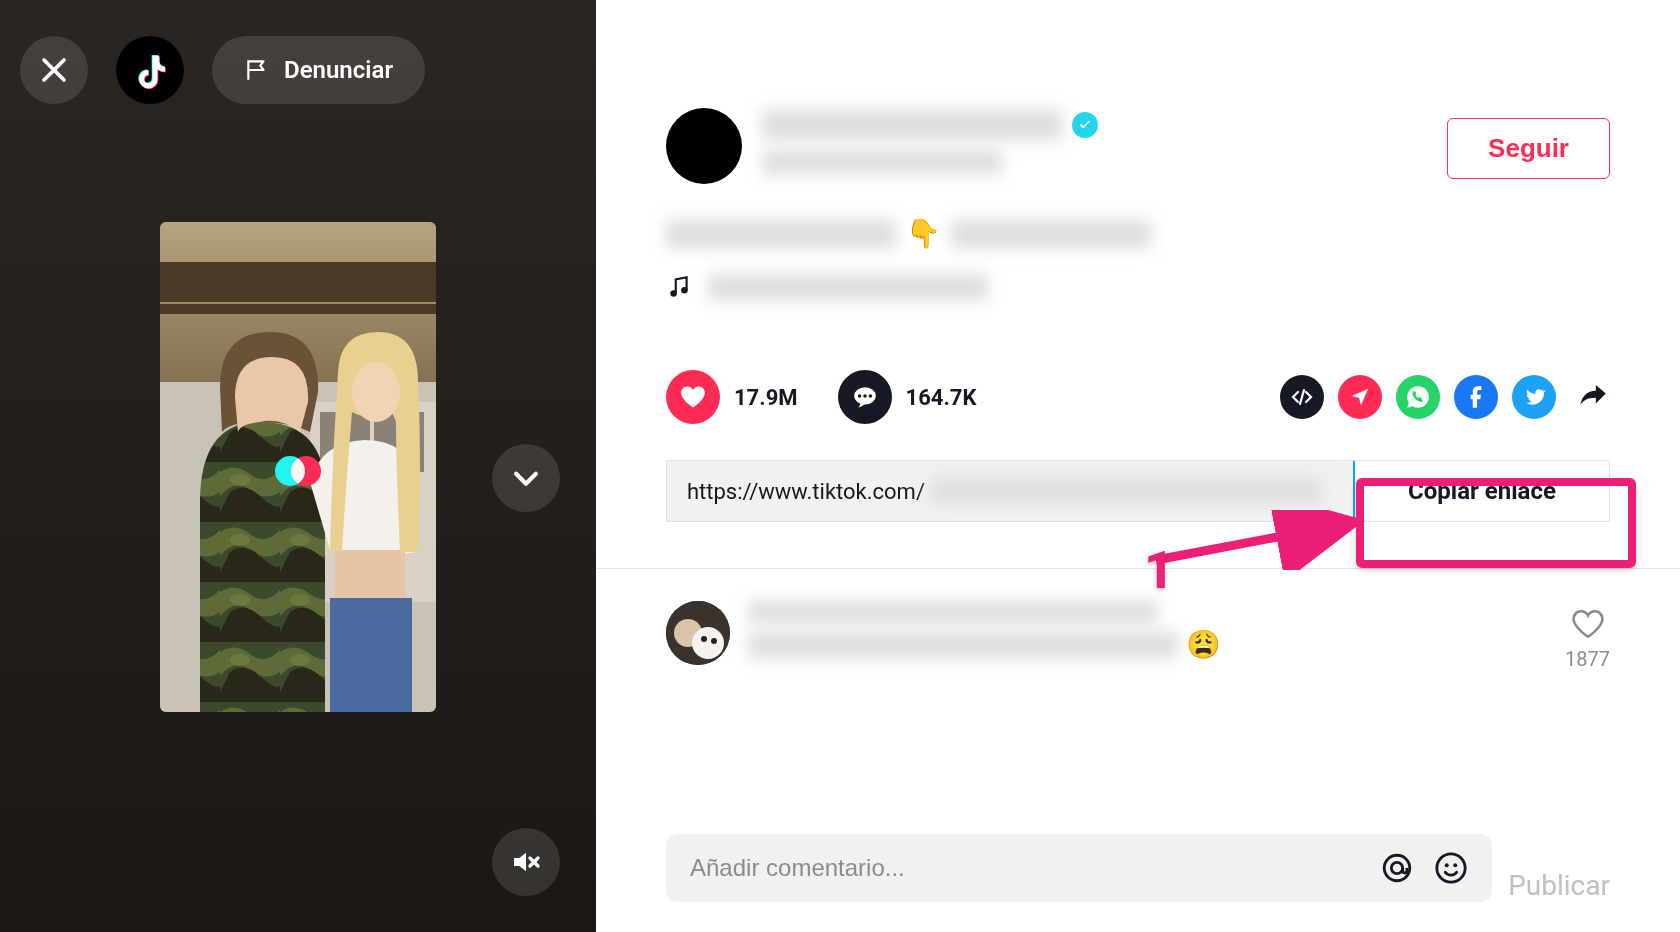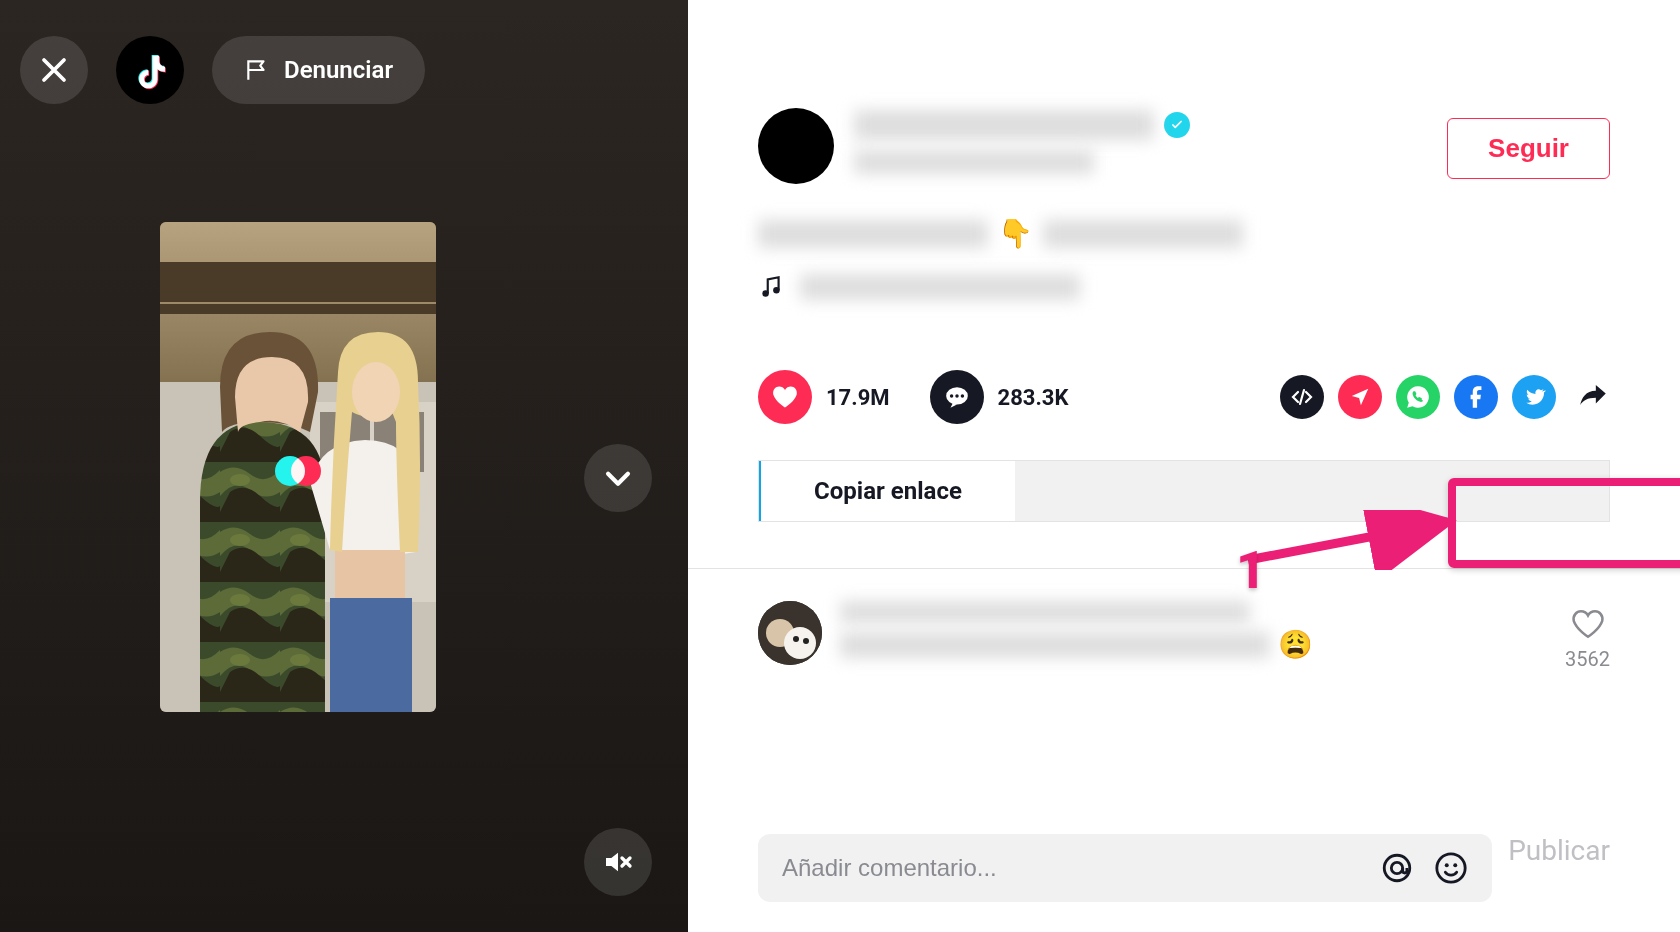--- a/index.html
+++ b/index.html
@@ -1,20 +1,20 @@
 <!DOCTYPE html>
 <html><head>
 <meta charset="utf-8">
 <style>
   * { box-sizing: border-box; margin: 0; padding: 0; }
   html, body { width: 1680px; height: 932px; font-family: -apple-system, BlinkMacSystemFont, "Segoe UI", Roboto, Helvetica, Arial, sans-serif; background:#fff;}
   .app { display:flex; width:100%; height:100%; }
 
   
-  .video-panel { width:688px; height:100%; background:linear-gradient(180deg,#2c2622 0%,#1a1714 100%); position:relative; overflow:hidden;}
+  .video-panel { width:596px; height:100%; background:linear-gradient(180deg,#2c2622 0%,#1a1714 100%); position:relative; overflow:hidden;}
   .video-top { position:absolute; top:36px; left:20px; right:20px; display:flex; align-items:center; gap:28px;}
   .round-btn { width:68px; height:68px; border-radius:50%; background:rgba(255,255,255,0.12); display:flex; align-items:center; justify-content:center; cursor:pointer;}
   .round-btn svg { width:30px; height:30px; }
   .tiktok-logo { width:68px; height:68px; border-radius:50%; background:#000; display:flex; align-items:center; justify-content:center; position:relative;}
   .report-btn { background:rgba(255,255,255,0.12); color:#fff; font-size:24px; font-weight:600; height:68px; border-radius:34px; padding:0 32px; display:flex; align-items:center; gap:14px; cursor:pointer;}
   .report-btn svg { width:26px; height:26px; }
   .video-thumb { position:absolute; top:222px; left:160px; width:276px; height:490px; border-radius:6px; overflow:hidden; background:#6b5d44;}
   .thumb-img { width:100%; height:100%; display:block;}
   .play-indicator { position:absolute; top:220px; left:50%; transform:translateX(-50%); width:58px; height:58px; display:flex; align-items:center; justify-content:center;}
   .play-indicator .c1{width:30px;height:30px;border-radius:50%;background:#25f4ee;position:absolute;left:6px;}
@@ -57,21 +57,21 @@
   .annotation-arrow { position:absolute; pointer-events:none;}
 
   .divider { height:1px; background:#e3e3e4; margin-top:46px;}
 
   .comment-row { padding:32px 70px 0 70px; display:flex; align-items:flex-start; gap:18px;}
   .comment-avatar { width:64px; height:64px; border-radius:50%; background:#333; flex-shrink:0; overflow:hidden;}
   .comment-body { flex:1; display:flex; flex-direction:column; gap:8px;}
   .comment-like { display:flex; flex-direction:column; align-items:center; gap:6px; color:#8a8b91; font-size:20px; margin-top:6px;}
   .comment-like svg{width:34px;height:34px;}
 
-  .comment-input-row { position:absolute; bottom:30px; left:70px; right:70px; display:flex; align-items:flex-start; gap:16px;margin-top:48px;}
+  .comment-input-row { position:absolute; bottom:30px; left:70px; right:70px; display:flex; align-items:flex-end; gap:16px;margin-top:48px;}
   .comment-input { flex:1; height:68px; background:#f1f1f2; border-radius:12px; display:flex; align-items:center; padding:0 24px; gap:16px;}
   .comment-input input { flex:1; border:none; background:transparent; font-size:24px; color:#161823; outline:none;}
   .comment-input input::placeholder{color:#8a8b91;}
   .input-icons { display:flex; align-items:center; gap:20px;}
   .input-icons svg{width:34px;height:34px; color:#161823;}
   .publish { font-size:28px; color:#bfbfc4; cursor:pointer;}
 
   .emoji { font-size:28px; line-height:1;}
 </style>
 </head>
@@ -205,21 +205,21 @@
         <div class="stat">
           <div class="stat-circle" style="background:#161823">
             <svg width="26" height="26" viewBox="0 0 24 24">
                 <ellipse cx="12" cy="11" rx="10" ry="8" fill="#fff"></ellipse>
                 <circle cx="7" cy="11" r="1.6" fill="#161823"></circle>
                 <circle cx="12" cy="11" r="1.6" fill="#161823"></circle>
                 <circle cx="17" cy="11" r="1.6" fill="#161823"></circle>
                 <path d="M8 18l-2 4 6-3" fill="#fff"></path>
               </svg>
           </div>
-          <span class="stat-value">283.3K</span>
+          <span class="stat-value">164.7K</span>
         </div>
       </div>
       <div class="share-icons">
         <div class="share-circle" style="background:#161823">
           <svg width="24" height="24" viewBox="0 0 24 24">
               <path d="M8 7l-5 5 5 5M16 7l5 5-5 5M14 5l-4 14" stroke="#fff" stroke-width="2.2" fill="none" stroke-linecap="round"></path>
             </svg>
         </div>
         <div class="share-circle" style="background:#fe2c55">
           <svg width="22" height="22" viewBox="0 0 24 24">
@@ -243,20 +243,24 @@
         </div>
         <div style="margin-left:6px;cursor:pointer">
           <svg width="34" height="34" viewBox="0 0 24 24">
               <path d="M14 5v4C7 9 4 14 3 19c2-3 5-5 11-5v4l7-7-7-6z" fill="#161823"></path>
             </svg>
         </div>
       </div>
     </div>
 
     <div class="link-row">
+      <div class="link-text">
+        <span>https://www.tiktok.com/</span>
+        <span class="blur-box link-blur" style="width:390px;height:24px"></span>
+      </div>
       <div class="copy-btn">Copiar enlace</div>
     </div>
 
     <div class="annotation-box" style="top:478px; left:760px; width:280px; height:90px;"></div>
     <svg class="annotation-arrow" style="top:510px; left:550px; width:230px; height:60px;" viewBox="0 0 230 60">
       <defs>
           <marker id="ah" markerWidth="12" markerHeight="12" refX="9" refY="5" orient="auto">
             <path d="M0 0 L10 5 L0 10 Z" fill="#ec1f76"></path>
           </marker>
         </defs>
@@ -280,21 +284,21 @@
         <span class="blur-box" style="width:410px;height:22px"></span>
         <div style="display:flex;align-items:center;gap:8px">
           <span class="blur-box" style="width:430px;height:26px"></span>
           <span class="emoji">😩</span>
         </div>
       </div>
       <div class="comment-like">
         <svg viewBox="0 0 24 24">
             <path d="M12 21s-8-5-10-11c-1-4 2-7 5-7 2 0 4 1 5 3 1-2 3-3 5-3 3 0 6 3 5 7-2 6-10 11-10 11z" fill="none" stroke="#8a8b91" stroke-width="1.8"></path>
           </svg>
-        <span>3562</span>
+        <span>1877</span>
       </div>
     </div>
 
     <div class="comment-input-row">
       <div class="comment-input">
         <input type="text" placeholder="Añadir comentario..." style="">
         <div class="input-icons">
           <svg viewBox="0 0 24 24">
               <circle cx="12" cy="12" r="9" fill="none" stroke="#161823" stroke-width="2"></circle>
               <circle cx="12" cy="12" r="4" fill="none" stroke="#161823" stroke-width="2"></circle>

